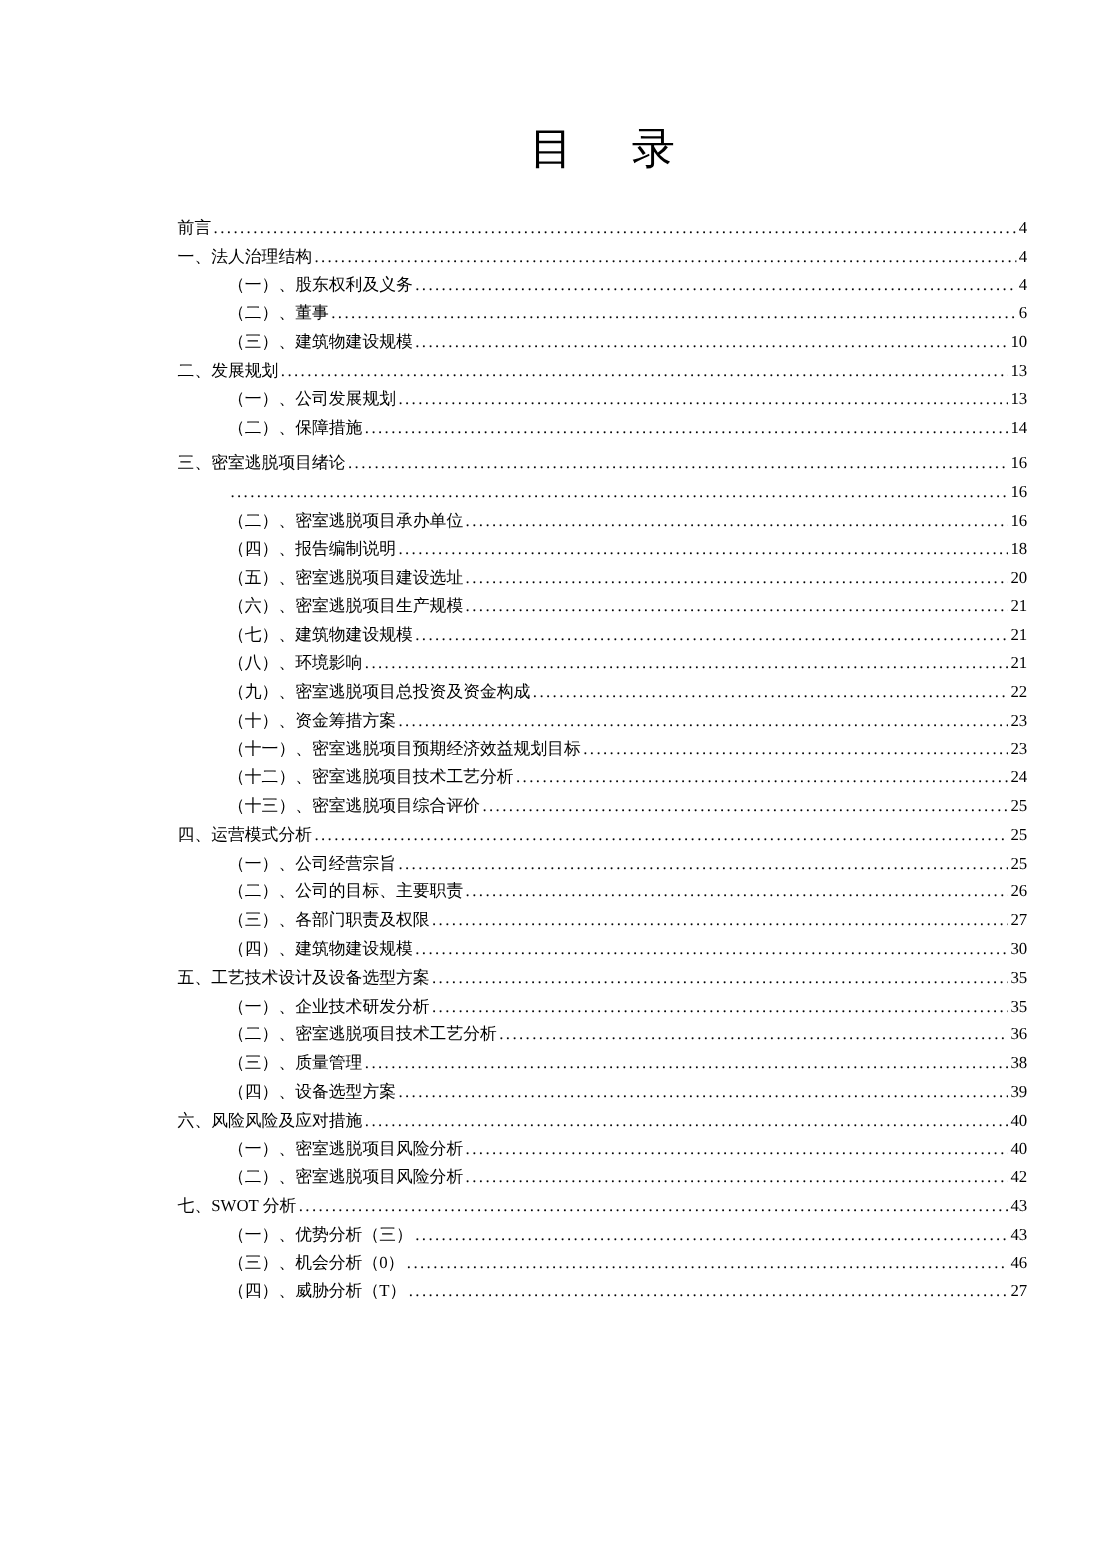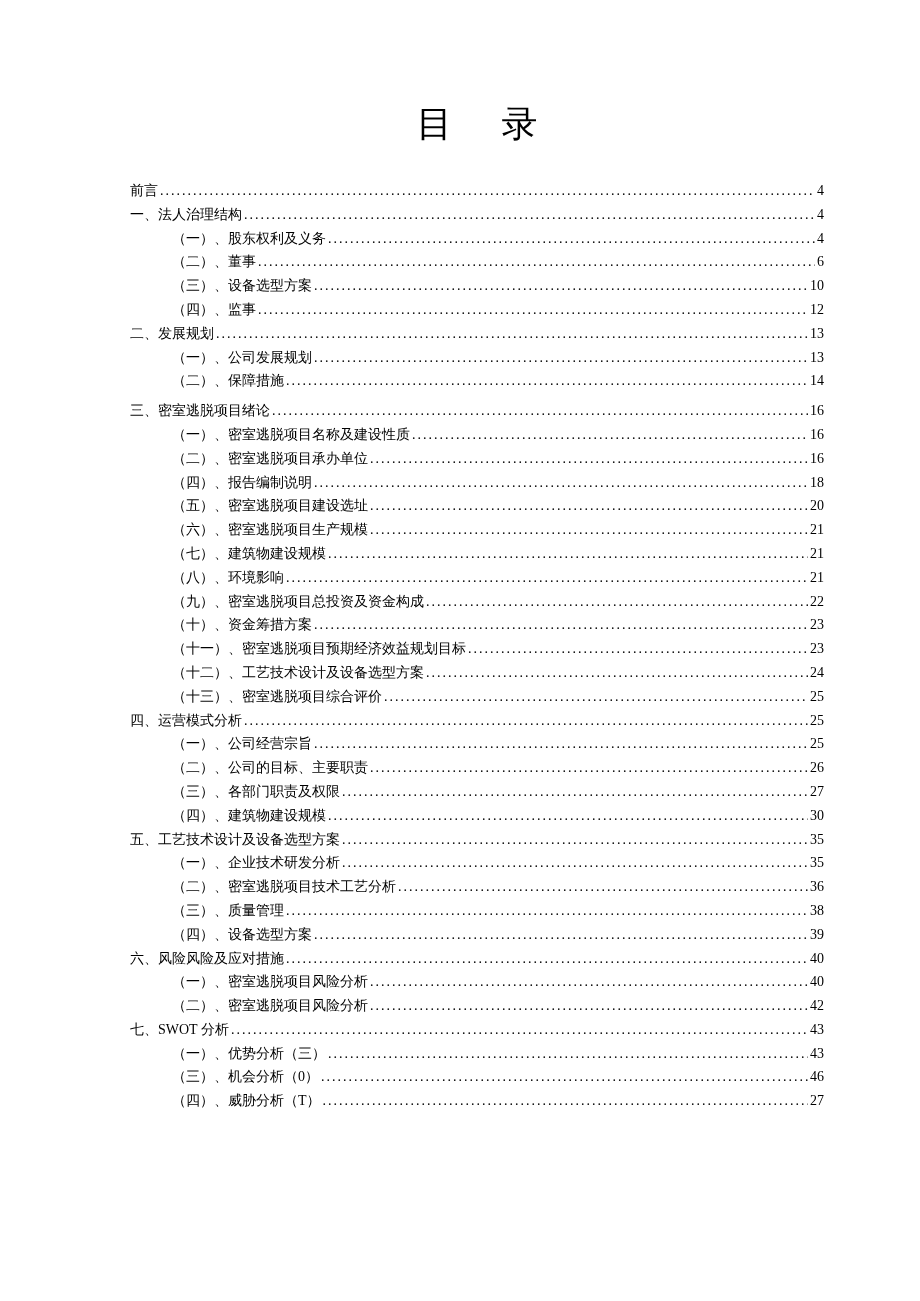--- a/index.html
+++ b/index.html
@@ -5,21 +5,22 @@
     body {
       font-family: "SimSun", "宋体", serif;
       background: #ffffff;
       margin: 0;
       padding: 0;
       width: 920px;
       min-height: 1301px;
       box-sizing: border-box;
     }
     .page {
-      padding: 100px 96px 60px 130px;
+      padding: 100px 64px 60px 130px;
+      margin-left: 18px;
     }
     .title {
       text-align: center;
       font-size: 36px;
       letter-spacing: 20px;
       font-weight: normal;
       margin: 0 0 30px 0;
       padding-left: 20px;
     }
     .toc {
@@ -78,28 +79,23 @@
         <span class="toc-label">（一）、股东权利及义务</span>
         <span class="toc-dots"></span>
         <span class="toc-page">4</span>
       </div>
       <div class="toc-entry level-2">
         <span class="toc-label">（二）、董事</span>
         <span class="toc-dots"></span>
         <span class="toc-page">6</span>
       </div>
       <div class="toc-entry level-2">
-        <span class="toc-label">（三）、设备选型方案</span>
+        <span class="toc-label">（三）、建筑物建设规模</span>
         <span class="toc-dots"></span>
         <span class="toc-page">10</span>
-      </div>
-      <div class="toc-entry level-2">
-        <span class="toc-label">（四）、监事</span>
-        <span class="toc-dots"></span>
-        <span class="toc-page">12</span>
       </div>
       <div class="toc-entry level-1">
         <span class="toc-label">二、发展规划</span>
         <span class="toc-dots"></span>
         <span class="toc-page">13</span>
       </div>
       <div class="toc-entry level-2">
         <span class="toc-label">（一）、公司发展规划</span>
         <span class="toc-dots"></span>
         <span class="toc-page">13</span>
@@ -108,21 +104,20 @@
         <span class="toc-label">（二）、保障措施</span>
         <span class="toc-dots"></span>
         <span class="toc-page">14</span>
       </div>
       <div class="toc-entry level-1 toc-spaced">
         <span class="toc-label">三、密室逃脱项目绪论</span>
         <span class="toc-dots"></span>
         <span class="toc-page">16</span>
       </div>
       <div class="toc-entry level-2">
-        <span class="toc-label">（一）、密室逃脱项目名称及建设性质</span>
         <span class="toc-dots"></span>
         <span class="toc-page">16</span>
       </div>
       <div class="toc-entry level-2">
         <span class="toc-label">（二）、密室逃脱项目承办单位</span>
         <span class="toc-dots"></span>
         <span class="toc-page">16</span>
       </div>
       <div class="toc-entry level-2">
         <span class="toc-label">（四）、报告编制说明</span>
@@ -158,21 +153,21 @@
         <span class="toc-label">（十）、资金筹措方案</span>
         <span class="toc-dots"></span>
         <span class="toc-page">23</span>
       </div>
       <div class="toc-entry level-2">
         <span class="toc-label">（十一）、密室逃脱项目预期经济效益规划目标</span>
         <span class="toc-dots"></span>
         <span class="toc-page">23</span>
       </div>
       <div class="toc-entry level-2">
-        <span class="toc-label">（十二）、工艺技术设计及设备选型方案</span>
+        <span class="toc-label">（十二）、密室逃脱项目技术工艺分析</span>
         <span class="toc-dots"></span>
         <span class="toc-page">24</span>
       </div>
       <div class="toc-entry level-2">
         <span class="toc-label">（十三）、密室逃脱项目综合评价</span>
         <span class="toc-dots"></span>
         <span class="toc-page">25</span>
       </div>
       <div class="toc-entry level-1">
         <span class="toc-label">四、运营模式分析</span>

